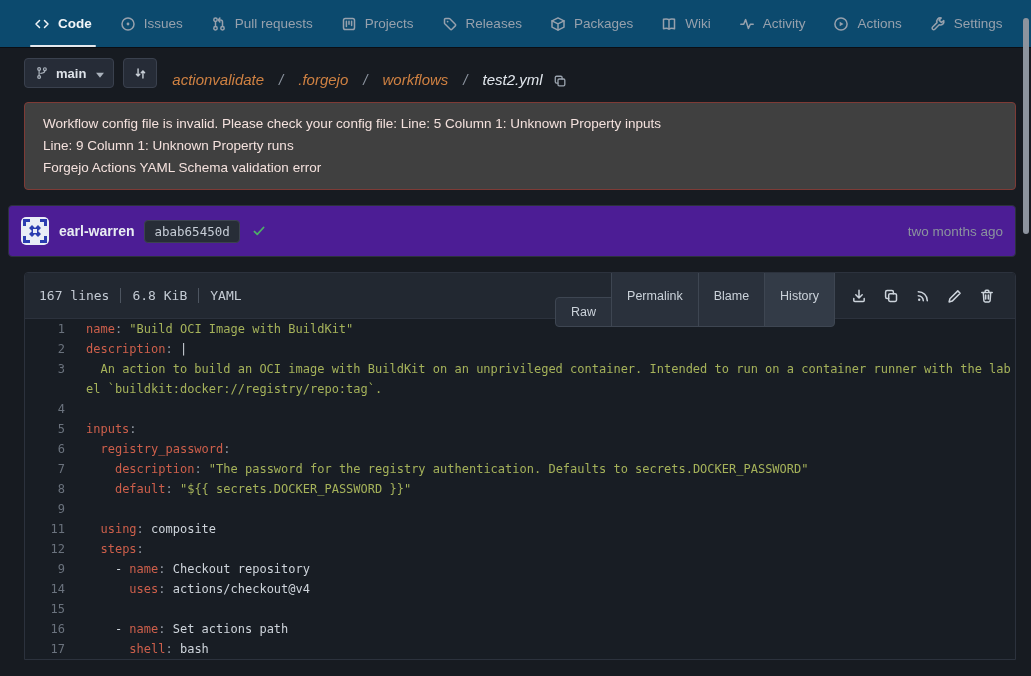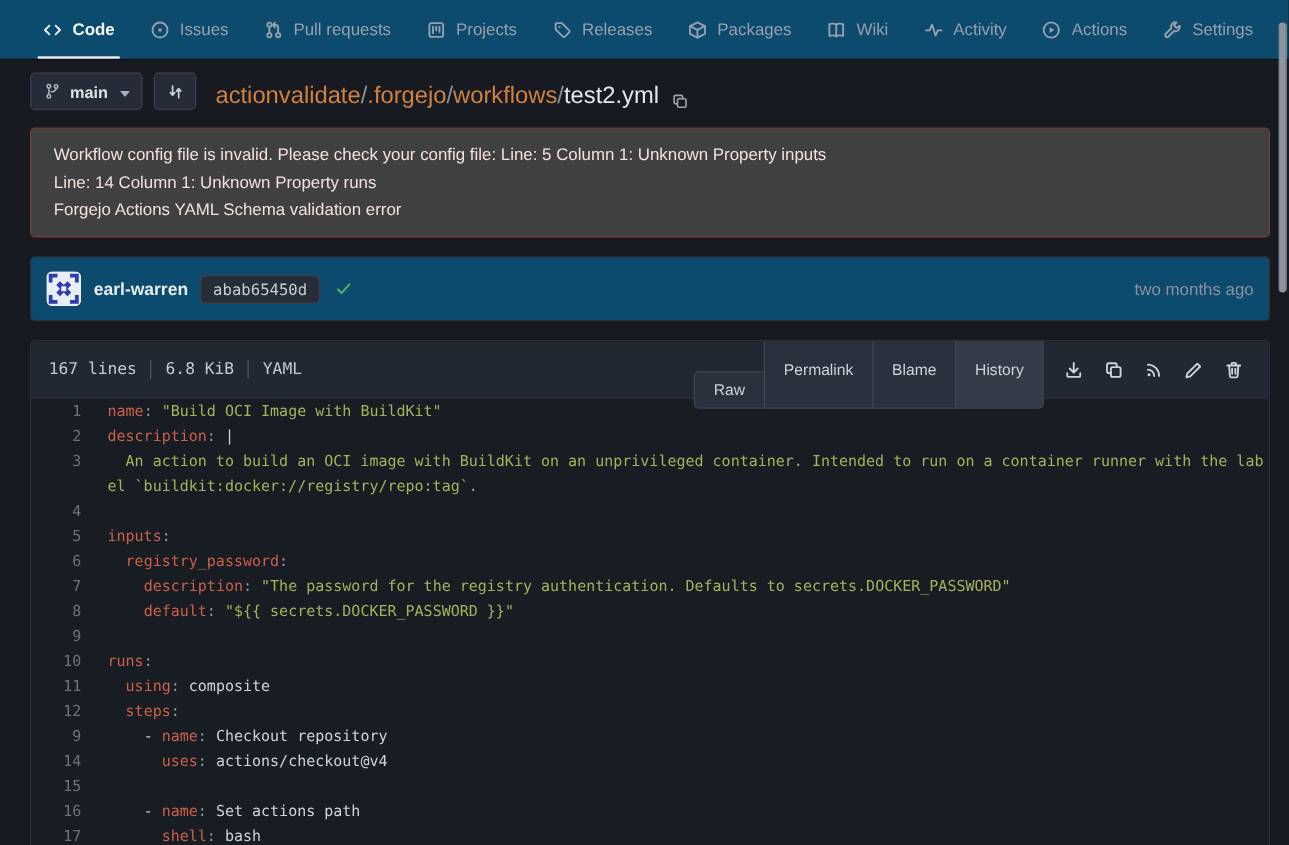--- a/index.html
+++ b/index.html
@@ -37,36 +37,36 @@
     color:#dde2e8; font-size:13px; font-weight:bold; cursor:pointer;
   }
   .branch-btn svg { width:14px; height:14px; color:#aab2bc; }
   .caret { width:10px; height:10px; color:#aab2bc; }
   .sq-btn {
     display:flex; align-items:center; justify-content:center; margin-left:9px;
     width:34px; height:30px; background:#262c37; border:1px solid #3a414e;
     border-radius:4px; color:#c7ced6; cursor:pointer;
   }
   .sq-btn svg { width:15px; height:15px; }
-  .breadcrumb { display:flex; align-items:center; margin-left:15px; font-size:19px; gap:0; }
+  .breadcrumb { display:flex; align-items:center; margin-left:15px; font-size:15px; gap:15px;font-style:italic; }
   .crumb-link { color:#cf8142; cursor:pointer; }
   .crumb-sep { color:#8b939e; }
   .crumb-last { color:#e3e8ee; }
   .copy-path { margin-left:10px; color:#9aa3ae; cursor:pointer; }
   .copy-path svg { width:14px; height:14px; }
 
   
   .banner {
     margin:14px 15px 0 24px; background:#404040; border:1px solid #7e3b36;
     border-radius:4px; padding:10px 18px; color:#f4e1dd; font-size:13.5px; line-height:22px;
   }
 
   
   .commit-box {
-    margin:15px 15px 0 24px; background:#0c4a6e; border:1px solid #2c323d;
+    margin:15px 15px 0 8px; background:#4c1d95; border:1px solid #2c323d;
     border-radius:4px; height:52px; display:flex; align-items:center; padding:0 12px;
   }
   .avatar { width:28px; height:28px; border-radius:4px; overflow:hidden; flex:none; }
   .commit-author { font-weight:bold; color:#e8edf2; font-size:14px; margin-left:10px; }
   .sha-chip {
     font-family:"DejaVu Sans Mono", monospace; font-size:12.5px; color:#c6cdd6;
     background:#272d37; border:1px solid #3c434f; border-radius:4px;
     padding:3px 9px; margin-left:10px; cursor:pointer;
   }
   .commit-check { margin-left:12px; color:#4eae67; }
@@ -248,21 +248,21 @@
   <span class="copy-path">
       <svg viewBox="0 0 16 16" width="16" height="16" fill="none" stroke="currentColor" stroke-width="1.5" stroke-linecap="round" stroke-linejoin="round">
         <rect x="5.7" y="5.7" width="7.8" height="7.8" rx="1.4"></rect>
         <path d="M10.4 5.7V4.1a1.5 1.5 0 0 0-1.5-1.5H4.1a1.5 1.5 0 0 0-1.5 1.5v4.8a1.5 1.5 0 0 0 1.5 1.5h1.6"></path>
       </svg>
     </span>
 </div>
 
 <div class="banner" id="error-banner">
     <div>Workflow config file is invalid. Please check your config file: Line: 5 Column 1: Unknown Property inputs</div>
-    <div>Line: 14 Column 1: Unknown Property runs</div>
+    <div>Line: 9 Column 1: Unknown Property runs</div>
     <div>Forgejo Actions YAML Schema validation error</div>
   </div>
 
 <div class="commit-box">
   <span class="avatar">
     <svg viewBox="0 0 28 28" width="28" height="28">
       <rect width="28" height="28" rx="5" fill="#e9edf6"></rect>
       <path fill="#2b3db0" d="M2 2h7v3H5v4H2zM19 2h7v7h-3V5h-4zM2 19h3v4h4v3H2zM23 19h3v7h-7v-3h4zM11 8l3 3 3-3 3 3-3 3 3 3-3 3-3-3-3 3-3-3 3-3-3-3z"></path>
       <rect x="12" y="12" width="4" height="4" fill="#e9edf6"></rect>
     </svg>
@@ -353,24 +353,20 @@
       </div>
       <div class="cl">
         <span class="ln">8</span>
         <span class="lc"><span class="p">    </span><span class="k">default</span><span class="g">: </span><span class="s">"${{ secrets.DOCKER_PASSWORD }}"</span></span>
       </div>
       <div class="cl">
         <span class="ln">9</span>
         <span class="lc"></span>
       </div>
       <div class="cl">
-        <span class="ln">10</span>
-        <span class="lc"><span class="k">runs</span><span class="g">:</span></span>
-      </div>
-      <div class="cl">
         <span class="ln">11</span>
         <span class="lc"><span class="p">  </span><span class="k">using</span><span class="g">: </span><span class="p">composite</span></span>
       </div>
       <div class="cl">
         <span class="ln">12</span>
         <span class="lc"><span class="p">  </span><span class="k">steps</span><span class="g">:</span></span>
       </div>
       <div class="cl">
         <span class="ln">9</span>
         <span class="lc"><span class="p">    - </span><span class="k">name</span><span class="g">: </span><span class="p">Checkout repository</span></span>

